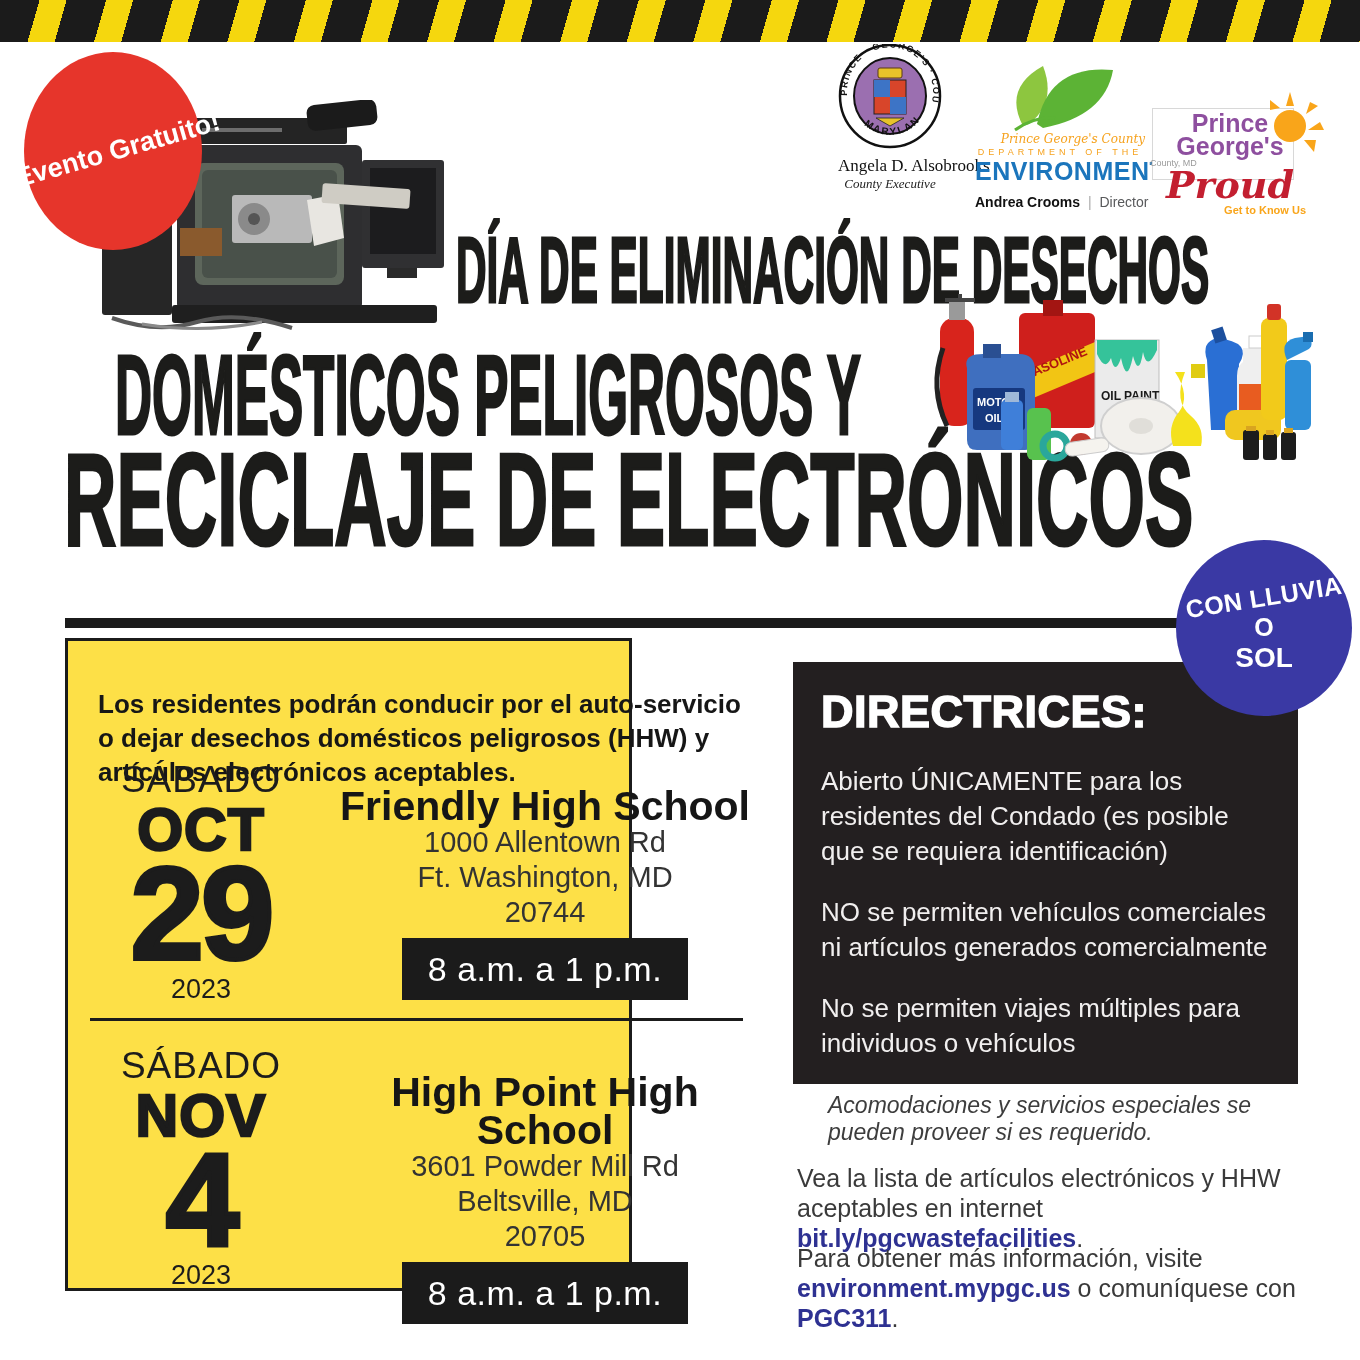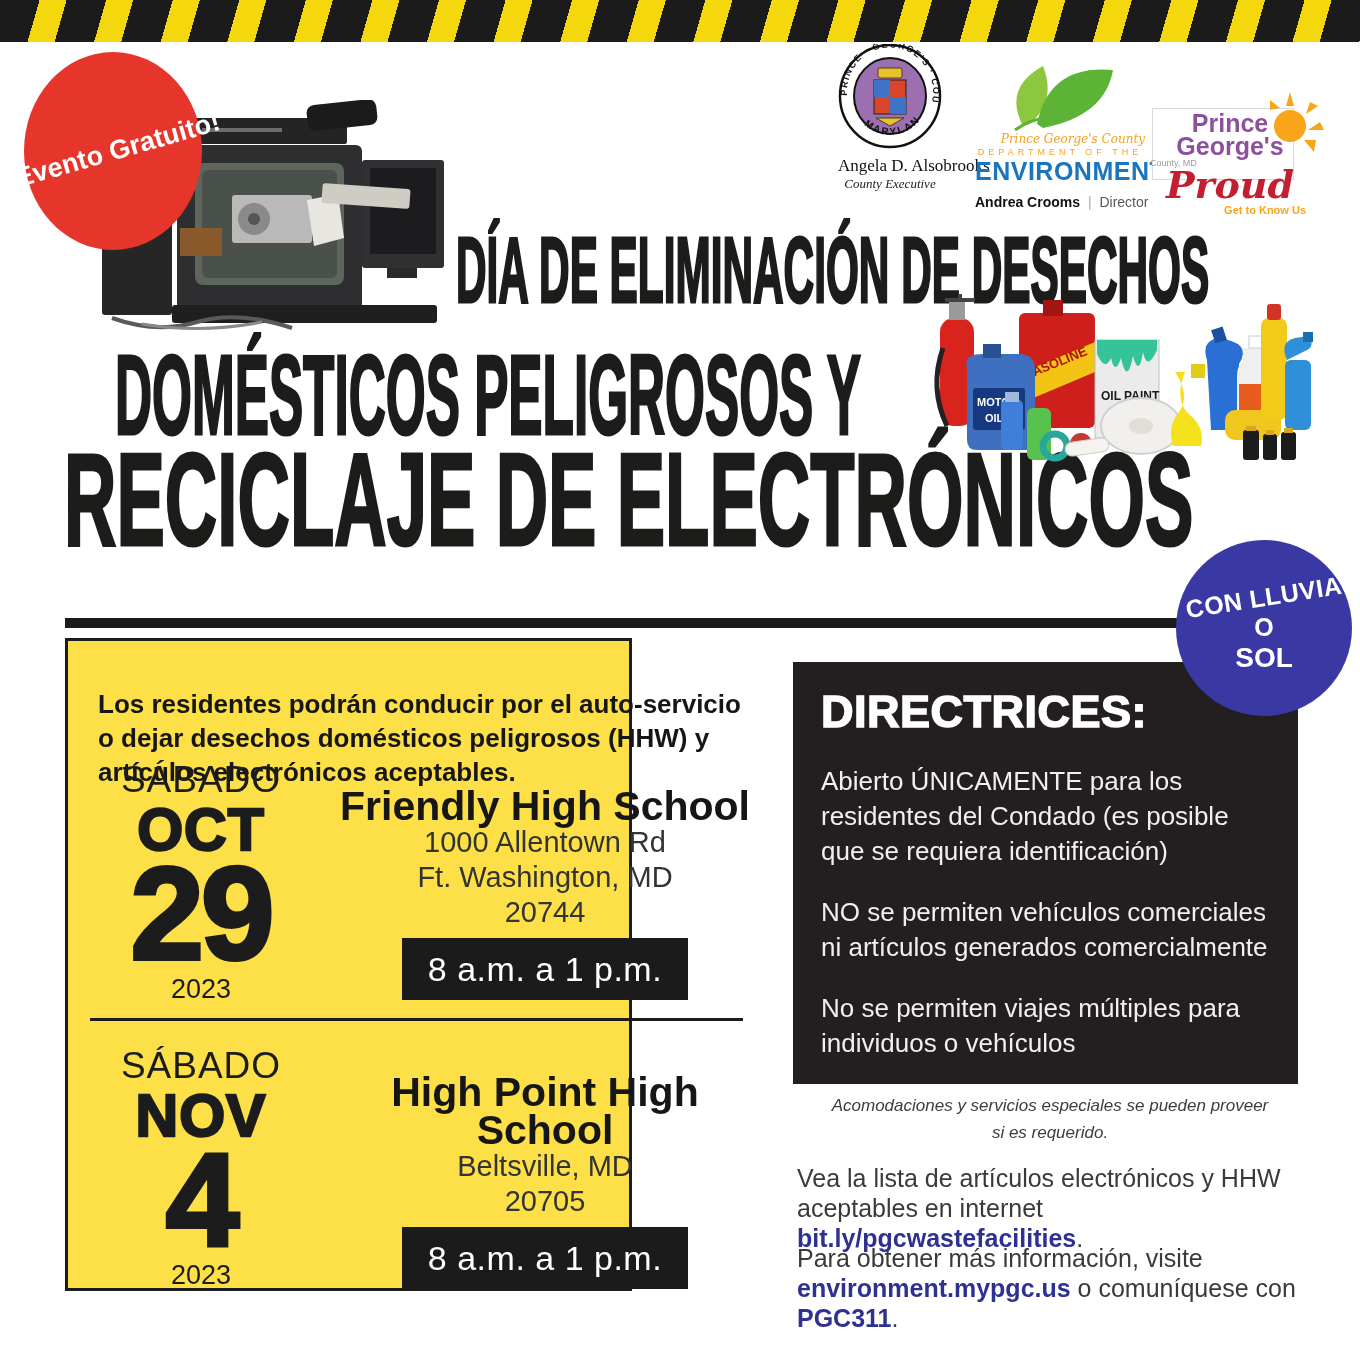--- a/index.html
+++ b/index.html
@@ -87,22 +87,22 @@
     position:absolute;left:793px;top:662px;width:505px;height:422px;background:#231f20;
     box-sizing:border-box;padding:24px 28px;z-index:4;
   }
   .guide-box h2{
     margin:0;color:#fff;font-size:45px;font-weight:bold;letter-spacing:.5px;
     -webkit-text-stroke:1.5px #fff;
   }
   .guide-box p{margin:26px 0 0 0;color:#f1efef;font-size:26px;line-height:35px;font-weight:normal;}
   
   .accom{
-    position:absolute;left:828px;top:1092px;width:444px;text-align:center;
-    font-style:italic;font-size:17px;line-height:27px;color:#3d3d3d;
+    position:absolute;left:828px;top:1092px;width:444px;text-align:left;
+    font-style:italic;font-size:23px;line-height:27px;color:#3d3d3d;
   }
   .footer-p{position:absolute;left:797px;width:516px;font-size:25px;line-height:30px;color:#3a3a3a;margin:0;}
   .fp1{top:1163px;}
   .fp2{top:1243px;}
   .blink{color:#2e3192;font-weight:bold;text-decoration:none;cursor:pointer;}
 </style>
 </head>
 <body>
 
 <div id="flyer">
@@ -277,20 +277,21 @@
     <div class="inner-divider"></div>
 
     <div class="datecol e2d">
       <div class="day">SÁBADO</div>
       <div class="month">NOV</div>
       <div class="num">4</div>
       <div class="year">2023</div>
     </div>
     <div class="venuecol e2v">
       <div class="venue">High Point High School</div>
+      <div class="addr">3601 Powder Mill Rd</div>
       <div class="addr">Beltsville, MD</div>
       <div class="addr">20705</div>
       <div class="timebox">8 a.m. a 1 p.m.</div>
     </div>
   </div>
 
   <div class="guide-box">
     <h2>DIRECTRICES:</h2>
     <p>Abierto ÚNICAMENTE para los residentes del Condado (es posible que se requiera identificación)</p>
     <p>NO se permiten vehículos comerciales ni artículos generados comercialmente</p>

